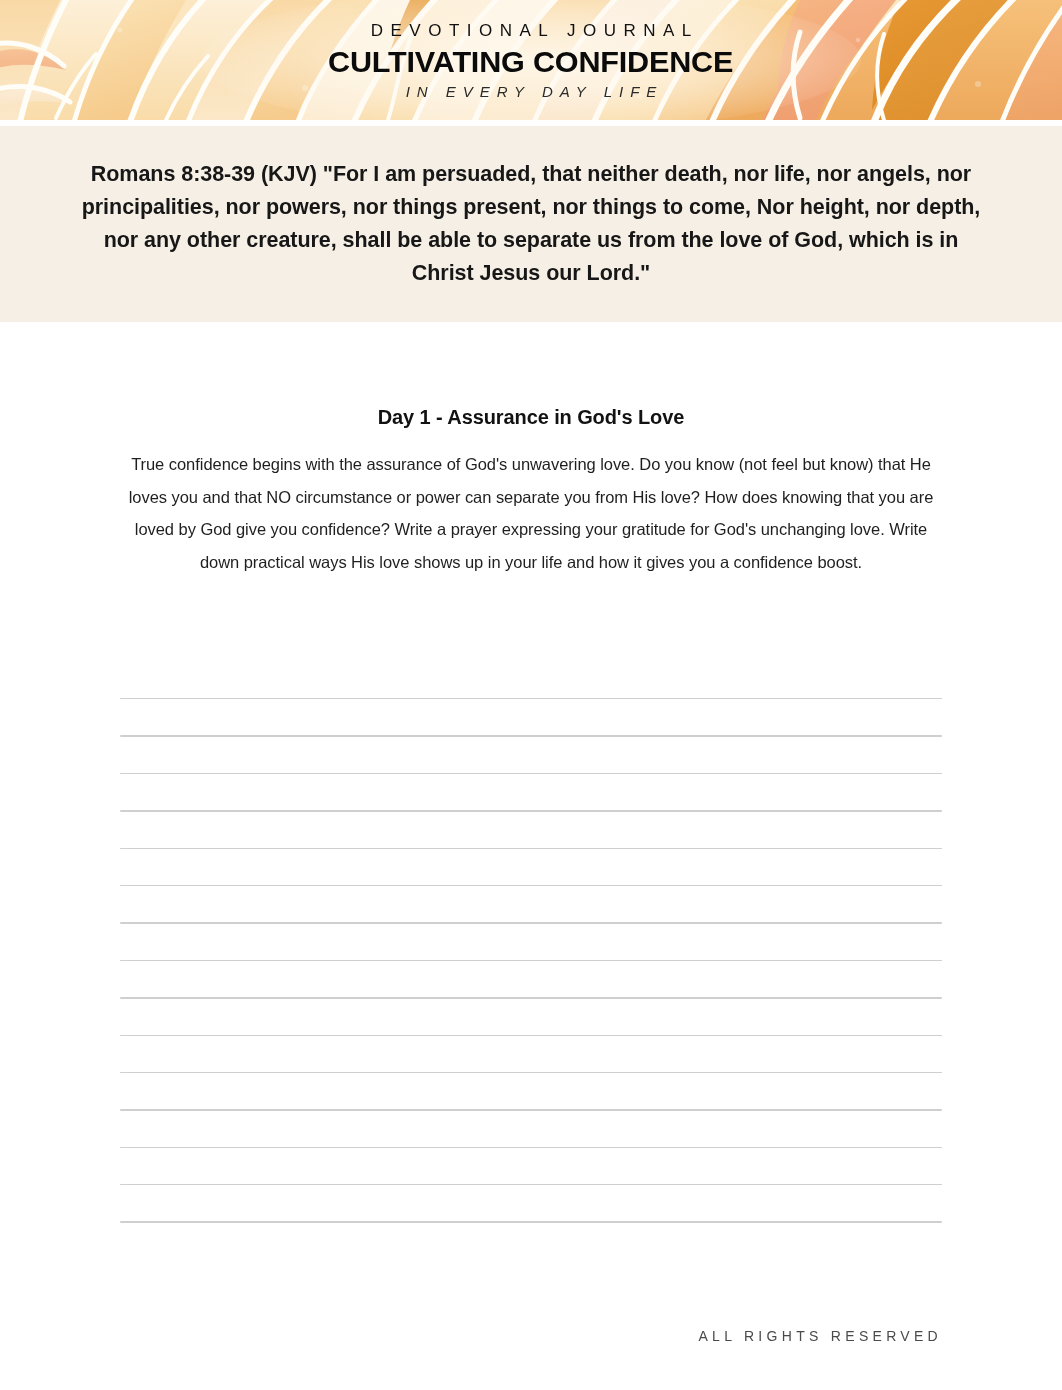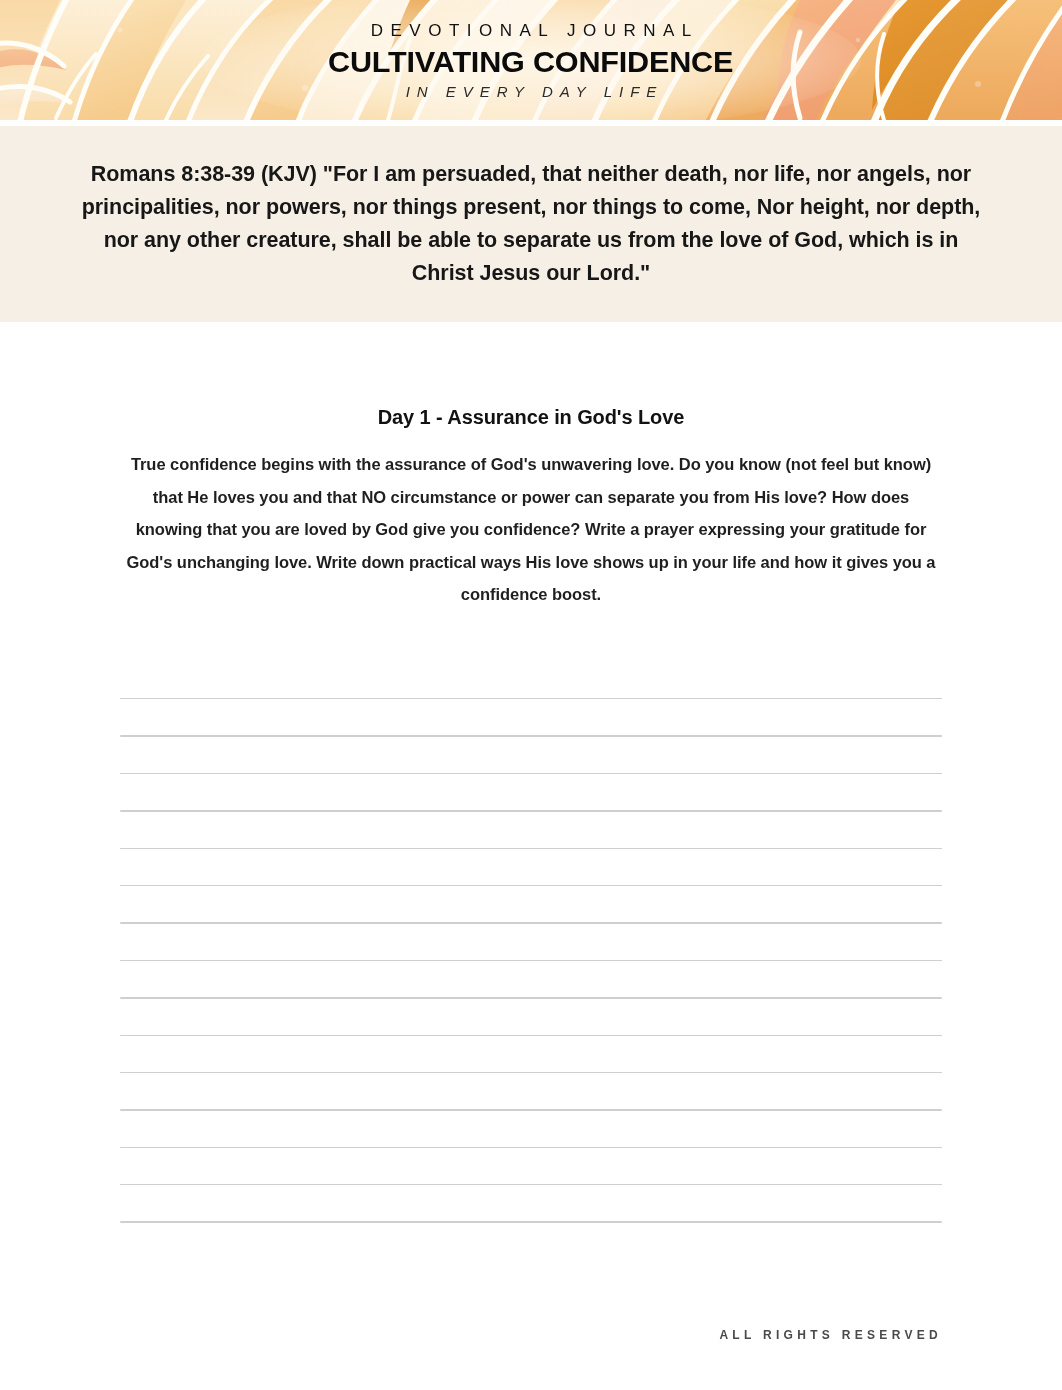--- a/index.html
+++ b/index.html
@@ -110,21 +110,21 @@
   }
 
   
   .prompt-paragraph {
     position: absolute;
     left: 120px;
     top: 448px;
     width: 822px;
     text-align: center;
     font-size: 16.5px;
-    font-weight: 700;
+    font-weight: 400;
     line-height: 32.5px;
     color: #1f1f1f;
     letter-spacing: -0.05px;
   }
 
   
   .lines-area {
     position: absolute;
     left: 120px;
     top: 698px;
@@ -139,22 +139,22 @@
   }
   .write-line:last-child {
     margin-bottom: 0;
   }
 
   
   .footer-rights {
     position: absolute;
     right: 120px;
     top: 1329px;
-    font-size: 12px;
-    font-weight: 700;
+    font-size: 14px;
+    font-weight: 400;
     letter-spacing: 4.3px;
     color: #4a4a4a;
     text-indent: 4.3px;
     line-height: 1;
   }
 </style>
 </head>
 <body>
 
 <div class="header-banner">

